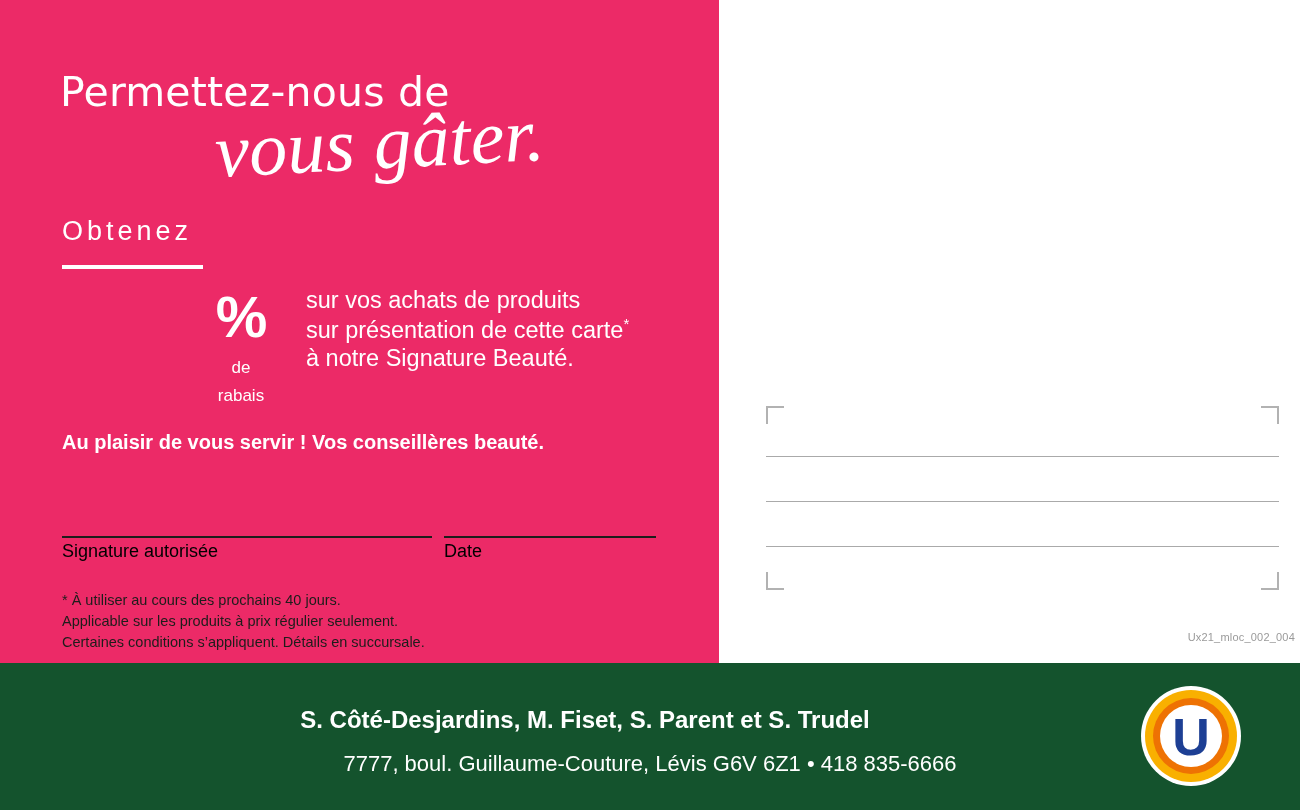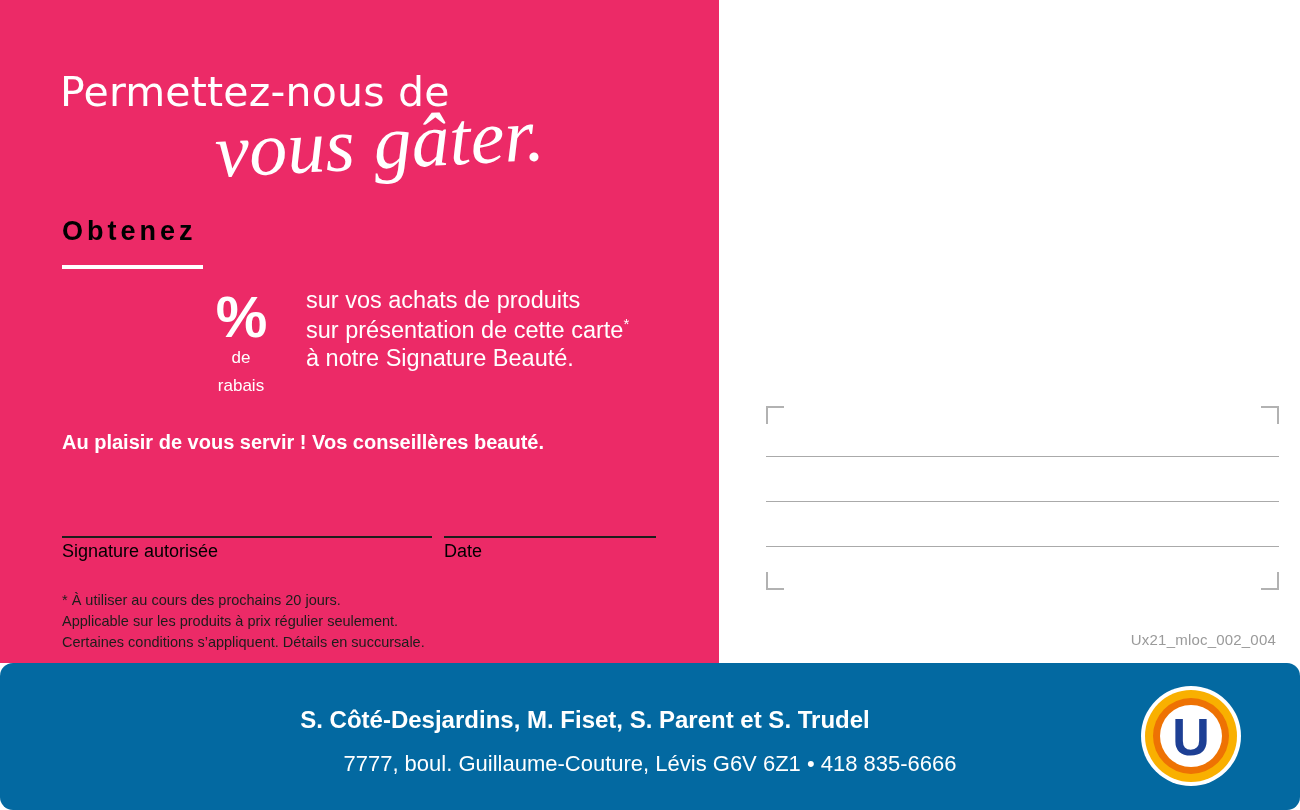--- a/index.html
+++ b/index.html
@@ -45,23 +45,23 @@
     font-weight: 400;
     font-family: "Liberation Serif", serif;
     white-space: nowrap;
     transform: rotate(-3deg);
     transform-origin: left top;
   }
 
   .obtenez {
     position: absolute;
     left: 62px; top: 216px;
-    color: #000000;
+    color: #ffffff;
     font-size: 27px;
-    font-weight: bold;
+    font-weight: normal;
     letter-spacing: 4px;
     white-space: nowrap;
   }
   .obtenez-rule {
     position: absolute;
     left: 62px; top: 265px;
     width: 141px; height: 4px;
     background: #ffffff;
   }
 
@@ -74,21 +74,21 @@
   }
   .percent-symbol {
     font-size: 58px;
     font-weight: bold;
     line-height: 1;
     letter-spacing: -1px;
   }
   .percent-sub {
     font-size: 17px;
     line-height: 1.18;
-    margin-top: 2px;
+    margin-top: 12px;
     font-weight: 400;
   }
 
   .offer-text {
     position: absolute;
     left: 306px; top: 286px;
     color: #ffffff;
     font-size: 23.5px;
     line-height: 1.22;
     font-weight: 400;
@@ -165,34 +165,33 @@
     width: 513px;
     height: 1px;
     background: #aaaaaa;
   }
   .addr-rule.r1 { top: 50px; }
   .addr-rule.r2 { top: 95px; }
   .addr-rule.r3 { top: 140px; }
 
   .code-ref {
     position: absolute;
-    right: 24px; top: 631px;
+    right: 5px; top: 631px;
     color: #9a9a9a;
-    font-size: 15px;
+    font-size: 11px;
     letter-spacing: 0.2px;
     white-space: nowrap;
   }
 
   
   .footer {
     position: absolute;
     left: 0; top: 663px;
     width: 1300px; height: 147px;
-    background: #0369a1;
-    border-radius: 13px;
+    background: #14532d;
   }
   .footer-name {
     position: absolute;
     left: 0; right: 0;
     top: 43px;
     text-align: center;
     color: #ffffff;
     font-size: 24px;
     font-weight: bold;
     padding-right: 130px;
@@ -240,21 +239,21 @@
       <div>à notre Signature Beauté.</div>
     </div>
 
     <div class="plaisir">Au plaisir de vous servir ! Vos conseillères beauté.</div>
 
     <div class="sig-line sig"></div>
     <div class="sig-line date"></div>
     <div class="sig-label sig">Signature autorisée</div>
     <div class="sig-label date">Date</div>
 
-    <div class="legal">* À utiliser au cours des prochains 20 jours.
+    <div class="legal">* À utiliser au cours des prochains 40 jours.
    Applicable sur les produits à prix régulier seulement.
    Certaines conditions s’appliquent. Détails en succursale.</div>
   </div>
 
   <div class="white-panel"></div>
 
   <div class="address-box">
     <div class="corner tl"></div>
     <div class="corner tr"></div>
     <div class="corner bl"></div>

